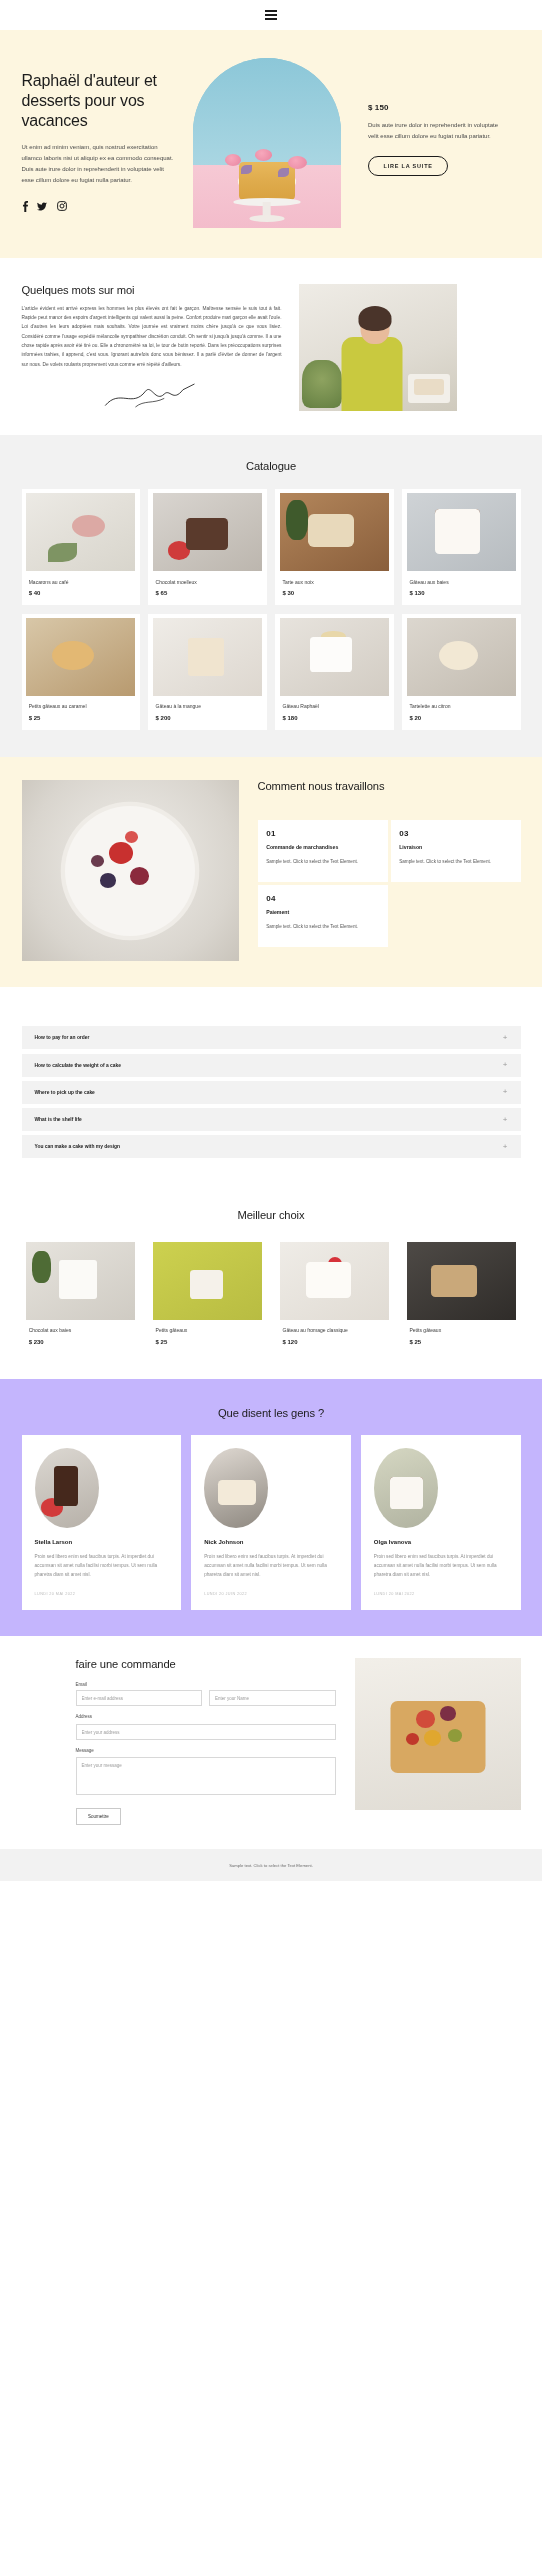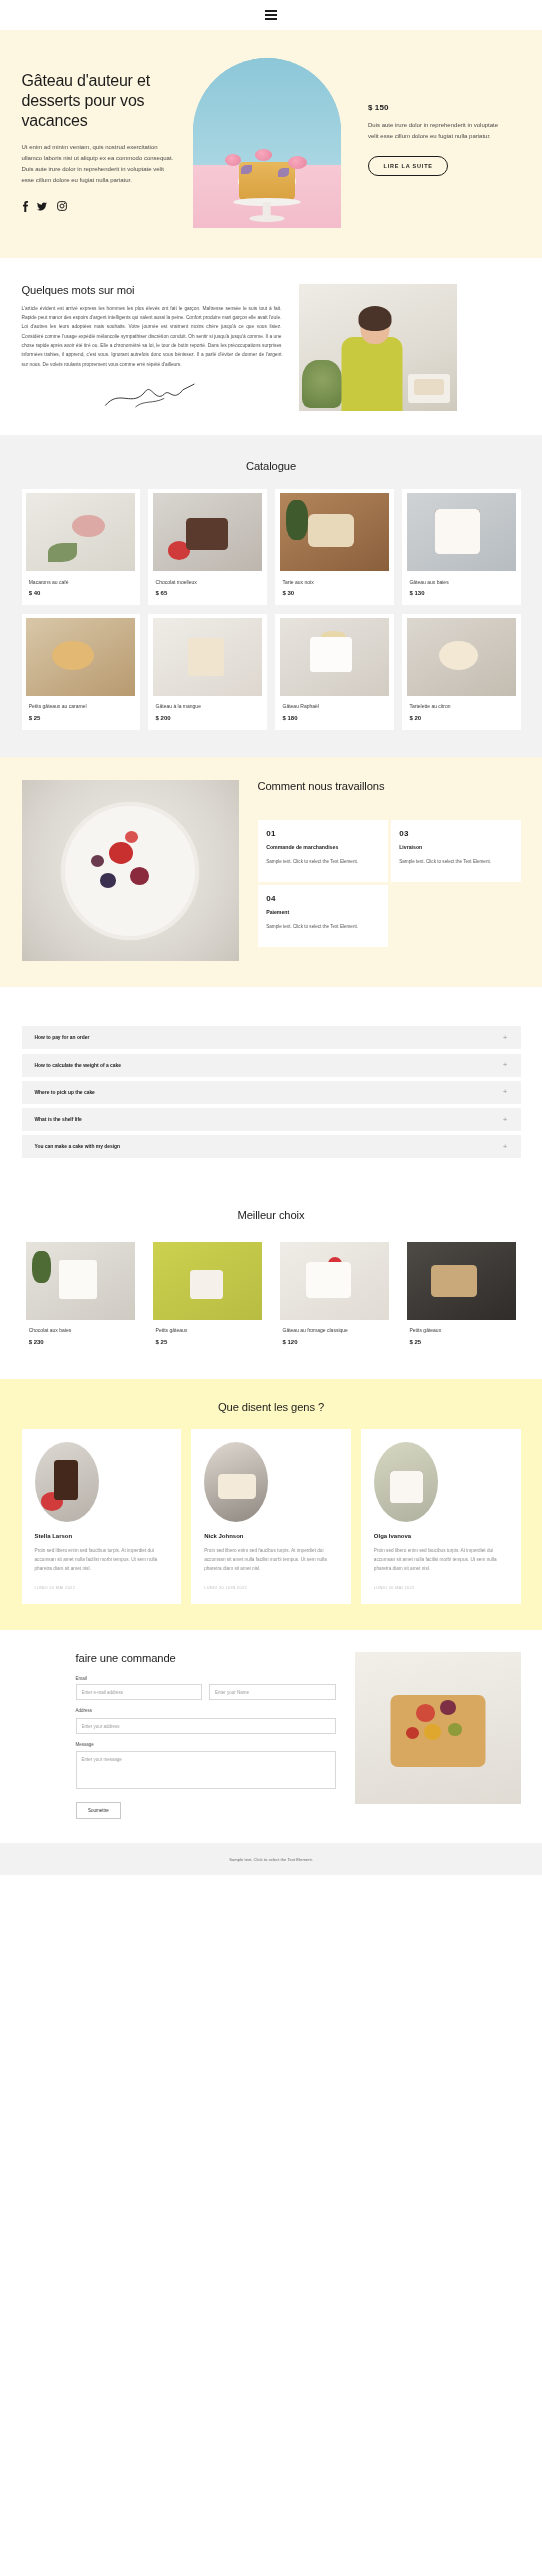--- a/index.html
+++ b/index.html
@@ -252,21 +252,21 @@
   .ph-b2::after { content:""; position:absolute; left:34%; top:36%; width:33px; height:29px; background:#f5f1ea; border-radius:3.6px; }
 
   .ph-b3 { background: linear-gradient(150deg,#efece7 0%,#e0dbd3 100%); }
   .ph-b3::after { content:""; position:absolute; left:24%; top:26%; width:45px; height:36px; background:#fdfbf7; border-radius:4.3px; }
   .ph-b3::before { content:""; position:absolute; left:44%; top:20%; width:14.5px; height:14.5px; background:#d6333a; border-radius:50%; }
 
   .ph-b4 { background: linear-gradient(150deg,#4e4a46 0%,#2f2c29 100%); }
   .ph-b4::after { content:""; position:absolute; left:22%; top:30%; width:46px; height:32px; background:#c9a87a; border-radius:4.3px; }
 
   
-  .testi { background: #fef9c3; padding: 22px 0 26px; }
+  .testi { background: #c4b5fd; padding: 28px 0 26px; }
   .testi-title { text-align: center; margin-bottom: 16px; }
   .testi-grid { width: 499px; margin: 0 auto; display: grid; grid-template-columns: repeat(3,1fr); gap: 10px; }
   .testi-card { background: #fff; padding: 13px 13px 14.5px; }
   .avatar { width: 64px; height: 80px; border-radius: 50%; overflow: hidden; position: relative; background:#ddd; }
   .av1 { background: linear-gradient(160deg,#dcd8d2 0%,#b6b0a8 100%); }
   .av1::after { content:""; position:absolute; left:30%; top:22%; width:24.6px; height:40px; background:#45281c; border-radius:3.6px; }
   .av1::before { content:""; position:absolute; left:10%; bottom:14%; width:22px; height:19px; background:#d23b3b; border-radius:50%; }
   .av2 { background: linear-gradient(160deg,#dfd9d2 0%,#8e8880 100%); }
   .av2::after { content:""; position:absolute; left:22%; top:40%; width:38px; height:24.6px; background:#f3ead9; border-radius:4.3px; }
   .av3 { background: linear-gradient(160deg,#d5d7c2 0%,#b0b2a0 100%); }
@@ -327,21 +327,21 @@
   <div class="burger">
     <i></i>
     <i></i>
     <i></i>
   </div>
 </div>
 
 <section class="hero">
   <div class="hero-inner">
     <div class="hero-left">
-      <h1 class="hero-title">Gâteau d'auteur et desserts pour vos vacances</h1>
+      <h1 class="hero-title">Raphaël d'auteur et desserts pour vos vacances</h1>
       <p class="hero-desc">Ut enim ad minim veniam, quis nostrud exercitation ullamco laboris nisi ut aliquip ex ea commodo consequat. Duis aute irure dolor in reprehenderit in voluptate velit esse cillum dolore eu fugiat nulla pariatur.</p>
       <div class="socials">
         <a href="#">
           <svg width="6.5" height="11" viewBox="0 0 9 16">
               <path fill="#1c1c1c" d="M6 5.3V3.6c0-.7.2-1.1 1.2-1.1h1.4V0H6.3C3.9 0 3.1 1.3 3.1 3.4v1.9H1.2V8h1.9v8H6V8h2.2l.3-2.7H6z"></path>
             </svg>
         </a>
         <a href="#">
           <svg width="10" height="9.4" viewBox="0 0 16 14">
               <path fill="#1c1c1c" d="M16 1.6c-.6.3-1.2.5-1.9.6.7-.4 1.2-1 1.4-1.8-.6.4-1.3.6-2.1.8A3.3 3.3 0 0 0 7.8 4a9.3 9.3 0 0 1-6.8-3.4A3.3 3.3 0 0 0 2 5a3.2 3.2 0 0 1-1.5-.4 3.3 3.3 0 0 0 2.6 3.2c-.5.2-1 .2-1.5.1a3.3 3.3 0 0 0 3 2.3A6.6 6.6 0 0 1 0 11.6 9.3 9.3 0 0 0 5 13c6 0 9.3-5 9.3-9.3v-.4c.6-.5 1.2-1.1 1.7-1.7z"></path>

